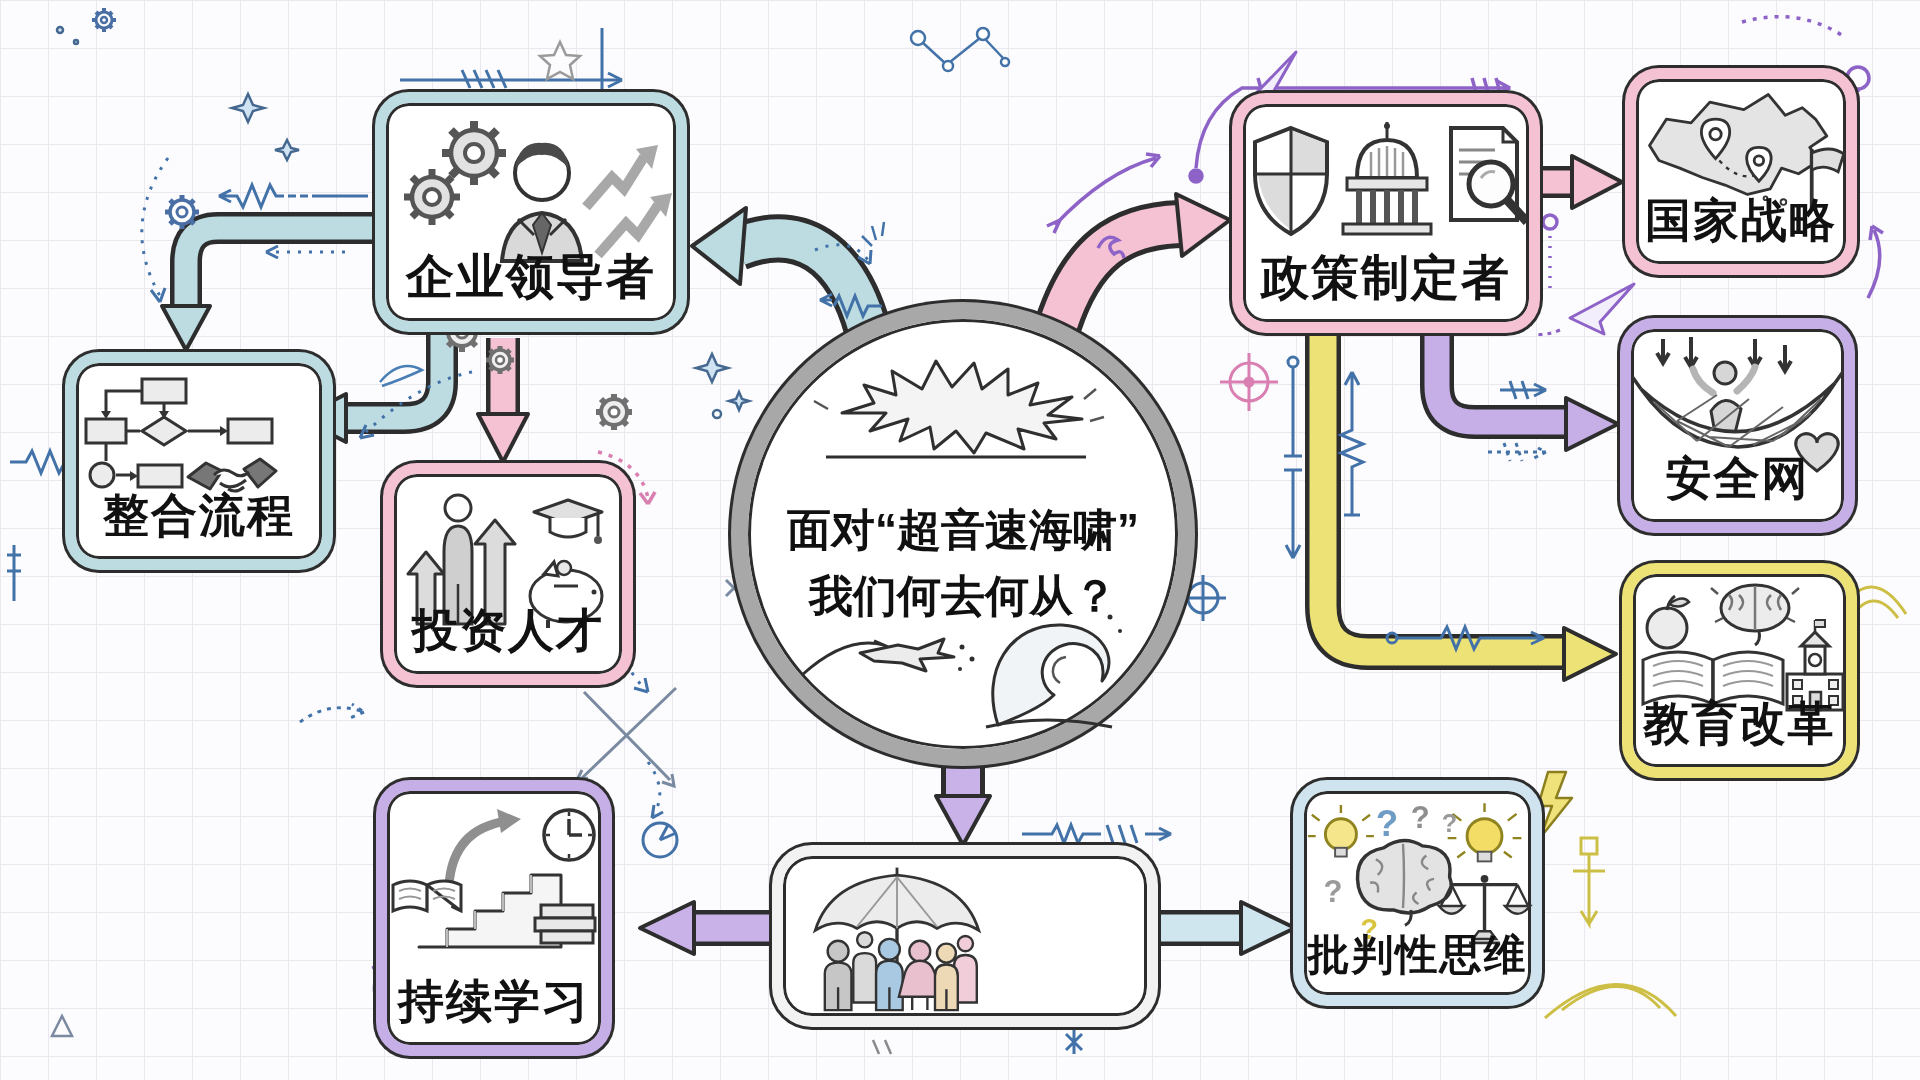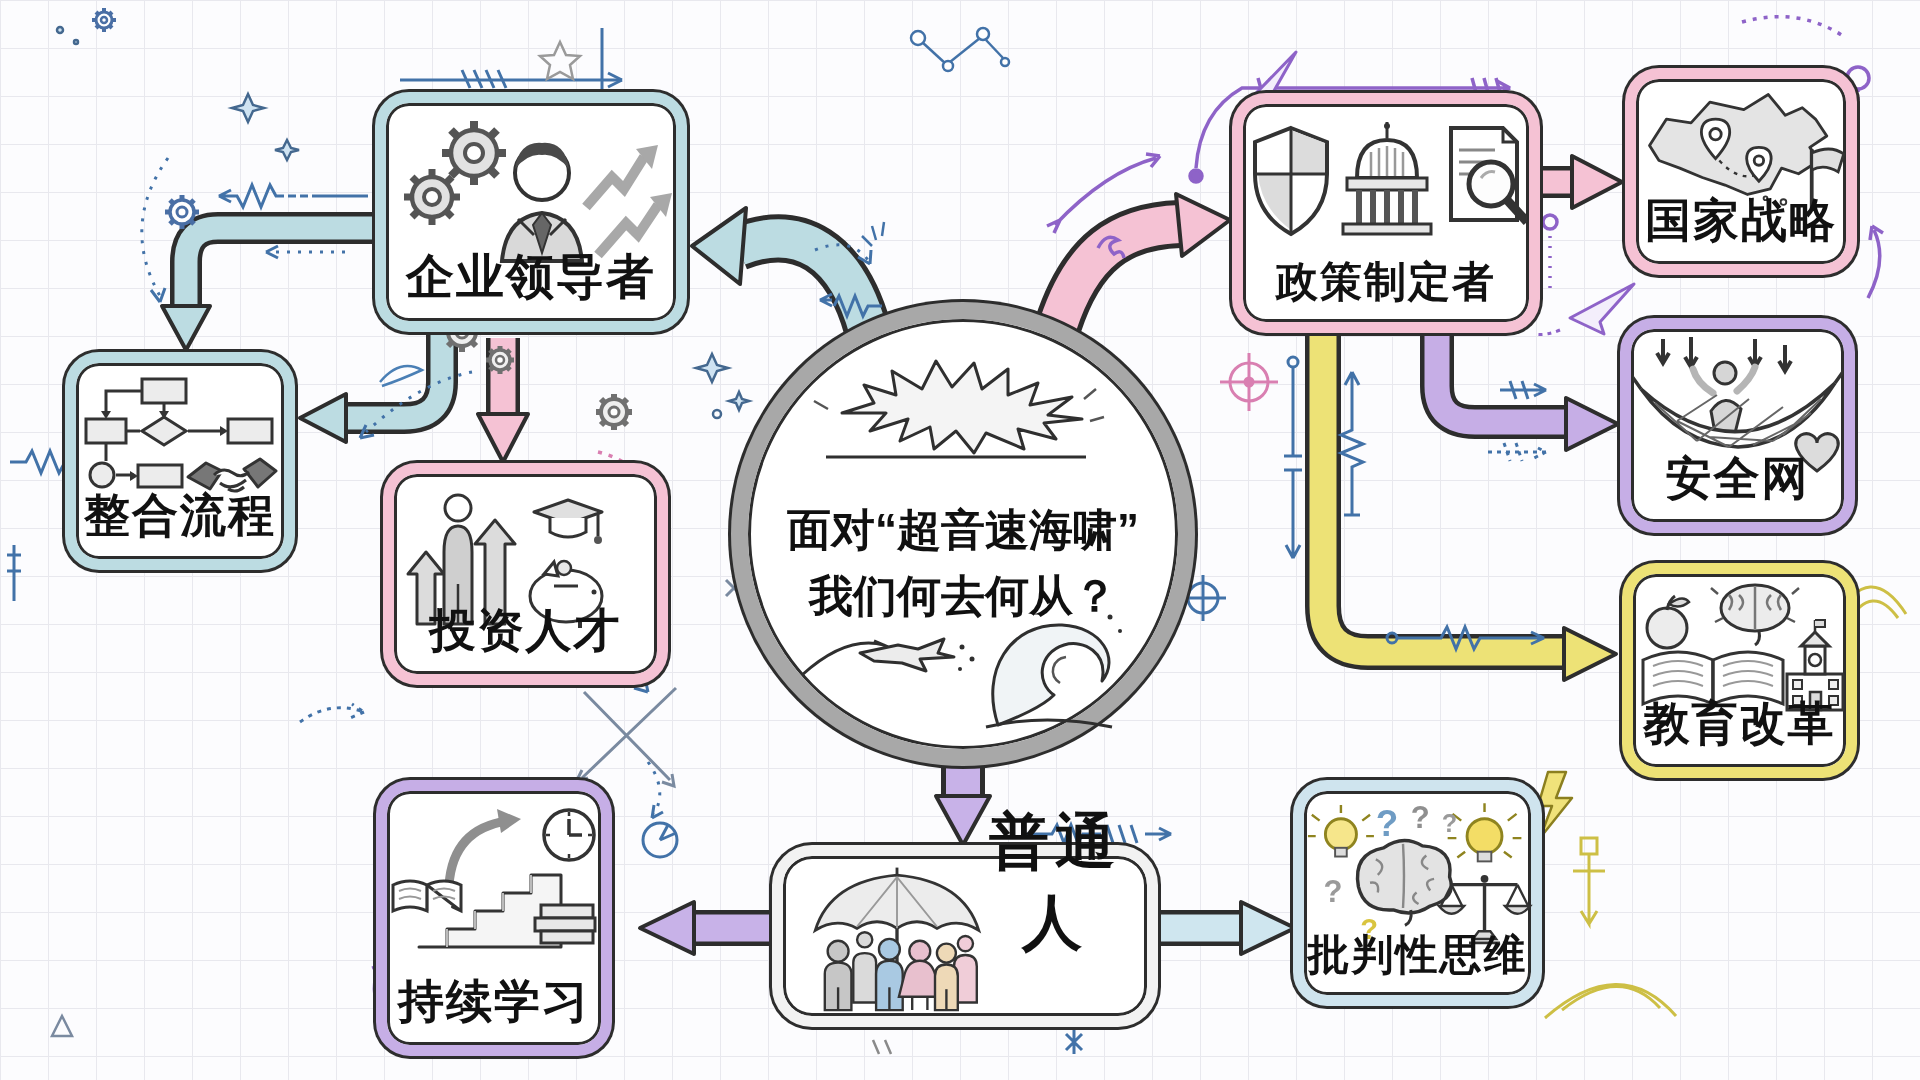--- a/index.html
+++ b/index.html
@@ -335,21 +335,21 @@
     <g stroke="#a8a8a8" stroke-width="10" fill="none">
       <path d="M196,92 L222,62 L234,74 L254,42"></path>
       <path d="M208,140 L236,108 L248,120 L268,90"></path>
       <polygon points="246,34 268,30 262,54" fill="#a8a8a8" stroke="none"></polygon>
       <polygon points="260,82 282,78 276,102" fill="#a8a8a8" stroke="none"></polygon>
     </g>
   </svg>
   <div class="label" style="font-size:48px">企业领导者</div>
 </div>
 
-<div class="box teal" style="left:65px;top:352px;width:230px;height:218px">
+<div class="box teal" style="left:65px;top:352px;width:268px;height:218px">
   <svg style="left:4px;top:10px" width="200" height="130" viewBox="0 0 200 130">
     <g>
       <g stroke="#333" stroke-width="3" fill="#ececec">
         <rect x="62" y="6" width="44" height="24"></rect>
             <rect x="6" y="46" width="40" height="24"></rect>
         <rect x="148" y="46" width="44" height="24"></rect>
             <polygon points="84,44 106,58 84,72 62,58"></polygon>
         <circle cx="22" cy="102" r="12"></circle>
             <rect x="58" y="92" width="44" height="22"></rect>
       </g>
@@ -371,21 +371,21 @@
     <g>
       <polygon points="108,104 126,90 142,98 130,116" fill="#777" stroke="#333" stroke-width="3" stroke-linejoin="round"></polygon>
       <polygon points="196,98 180,86 164,96 178,114" fill="#777" stroke="#333" stroke-width="3" stroke-linejoin="round"></polygon>
       <path d="M134,102 q9,-9 19,-2 q8,6 16,-1" fill="#fff" stroke="#333" stroke-width="3"></path>
       <path d="M140,110 q11,9 26,-3 M148,116 q8,5 16,-2" fill="none" stroke="#333" stroke-width="3"></path>
     </g>
   </svg>
   <div class="label" style="font-size:46px">整合流程</div>
 </div>
 
-<div class="box pink" style="left:383px;top:463px;width:285px;height:222px">
+<div class="box pink" style="left:383px;top:463px;width:250px;height:222px">
   <svg style="left:4px;top:10px" width="210" height="146" viewBox="0 0 210 146">
     <g fill="#dcdcdc" stroke="#333" stroke-width="3" stroke-linejoin="round">
       <polygon points="28,68 46,90 37,90 37,140 19,140 19,90 10,90"></polygon>
       <polygon points="97,36 117,60 107,60 107,140 87,140 87,60 77,60"></polygon>
     </g>
     <g>
       <circle cx="60" cy="24" r="13" fill="#fff" stroke="#333" stroke-width="3"></circle>
       <path d="M46,140 V68 Q46,42 60,42 Q74,42 74,68 V140 Z" fill="#cfcfcf" stroke="#333" stroke-width="3"></path>
       <line x1="60" y1="100" x2="60" y2="140" stroke="#333" stroke-width="2.5"></line>
     </g>
@@ -427,21 +427,21 @@
     </g>
     <g transform="translate(204,8)">
       <path d="M0,0 H52 L66,14 V92 H0 Z" fill="#fff" stroke="#333" stroke-width="4"></path>
       <path d="M52,0 V14 H66" fill="none" stroke="#333" stroke-width="3"></path>
       <path d="M8,22 H44 M8,34 H44 M8,46 H20" stroke="#888" stroke-width="3"></path>
       <circle cx="40" cy="56" r="22" fill="#fdfdfd" stroke="#333" stroke-width="5"></circle>
       <line x1="56" y1="72" x2="76" y2="94" stroke="#333" stroke-width="9"></line>
       <path d="M30,50 q6,-8 14,-6" fill="none" stroke="#aaa" stroke-width="3"></path>
     </g>
   </svg>
-  <div class="label" style="font-size:42px">政策制定者</div>
+  <div class="label" style="font-size:48px">政策制定者</div>
 </div>
 
 <div class="box pink" style="left:1625px;top:68px;width:232px;height:207px">
   <svg style="left:0px;top:8px" width="210" height="132" viewBox="0 0 210 140">
     <polygon points="8,62 26,34 52,38 72,16 108,24 134,8 152,30 170,22 184,34 196,52 178,64 188,78 166,92 148,86 136,108 112,114 88,104 64,96 40,86 18,78" fill="#e4e4e4" stroke="#333" stroke-width="3" stroke-linejoin="round"></polygon>
     <circle cx="150" cy="122" r="3" fill="none" stroke="#333" stroke-width="2"></circle>
         <circle cx="131" cy="118" r="2" fill="none" stroke="#333" stroke-width="2"></circle>
     <g>
       <path d="M78,34 q15,0 15,14 q0,11 -15,28 q-15,-17 -15,-28 q0,-14 15,-14 Z" fill="#fff" stroke="#333" stroke-width="3"></path>
       <circle cx="78" cy="50" r="6" fill="none" stroke="#333" stroke-width="3"></circle>
@@ -540,21 +540,20 @@
           <path d="M78,158 V120 Q78,106 92,106 Q106,106 106,120 V158 Z" fill="#a9c9e2"></path>
           <line x1="92" y1="134" x2="92" y2="158"></line>
       <circle cx="124" cy="96" r="11" fill="#e8c0ce"></circle>
           <path d="M124,106 q12,0 16,14 l6,24 h-44 l6,-24 q4,-14 16,-14 Z" fill="#e8c0ce"></path>
           <path d="M116,144 v14 m16,-14 v14"></path>
       <circle cx="152" cy="98" r="10" fill="#eed9b7"></circle>
           <path d="M140,158 V122 Q140,110 152,110 Q164,110 164,122 V158 Z" fill="#eed9b7"></path>
           <line x1="152" y1="136" x2="152" y2="158"></line>
     </g>
   </svg>
-  <div class="label" style="left:180px;width:calc(100% - 180px);bottom:52px;font-size:60px;letter-spacing:6px">普通人</div>
 </div>
 
 <div class="box purple" style="left:376px;top:780px;width:236px;height:276px">
   <svg style="left:2px;top:8px" width="212" height="150" viewBox="0 0 212 150">
     <g>
       <path d="M30,148 H58 V130 H86 V112 H114 V94 H142 V76 H172 V148 Z" fill="#f5f5f5" stroke="#333" stroke-width="3" stroke-linejoin="round"></path>
       <path d="M58,148 V130 M86,130 V112 M114,112 V94 M142,94 V76" stroke="#bbb" stroke-width="2"></path>
     </g>
     <g>
       <path d="M60,86 Q64,30 118,22" fill="none" stroke="#8f8f8f" stroke-width="9"></path>

